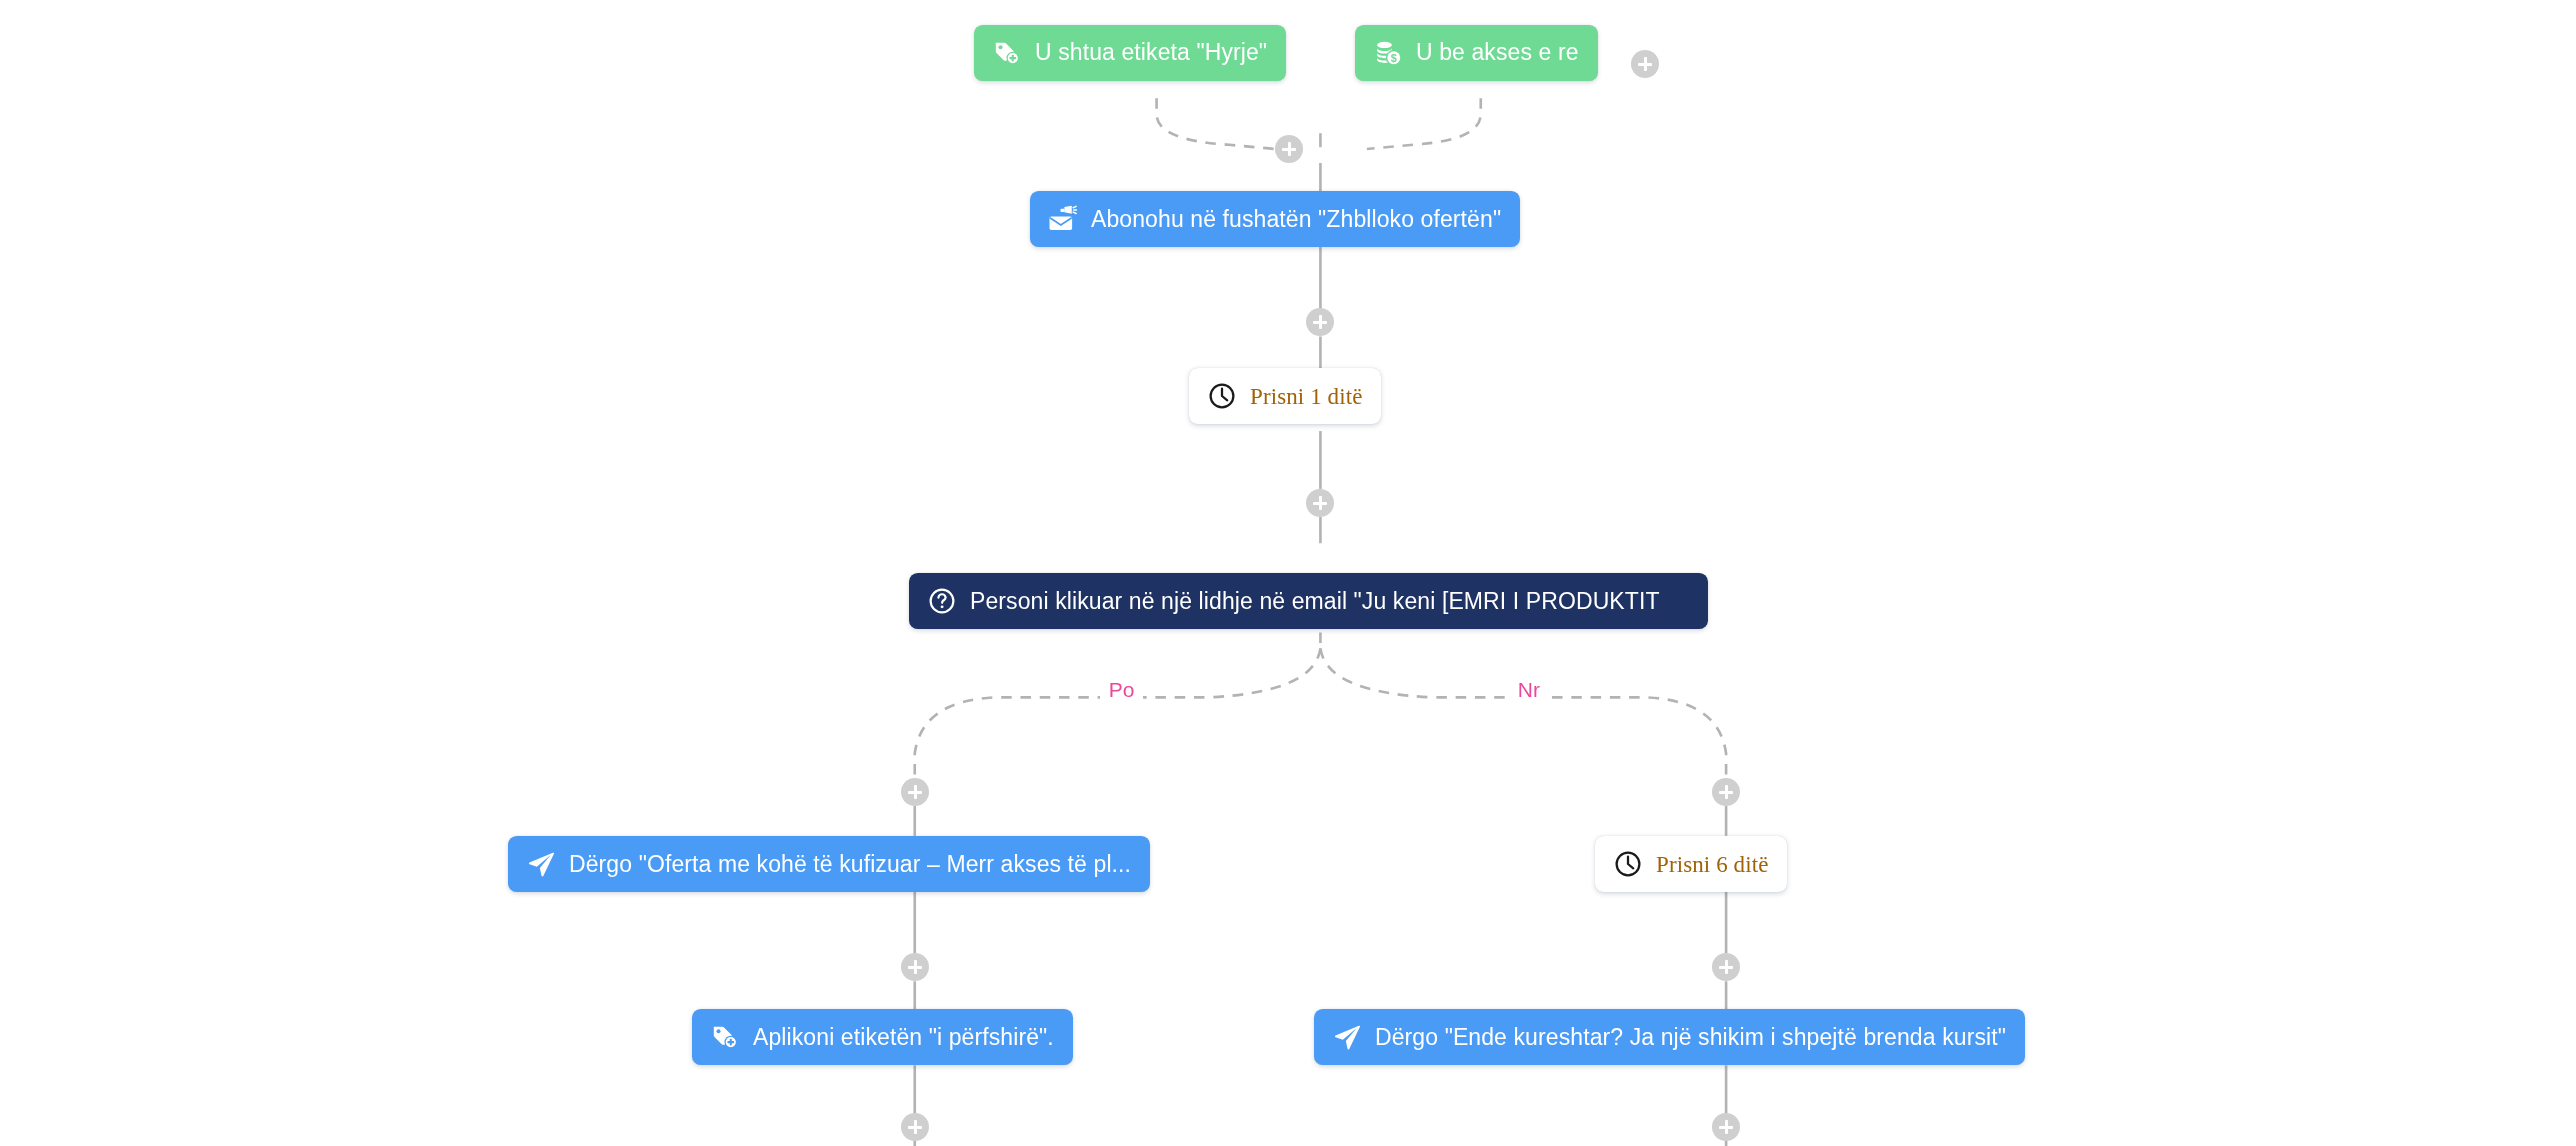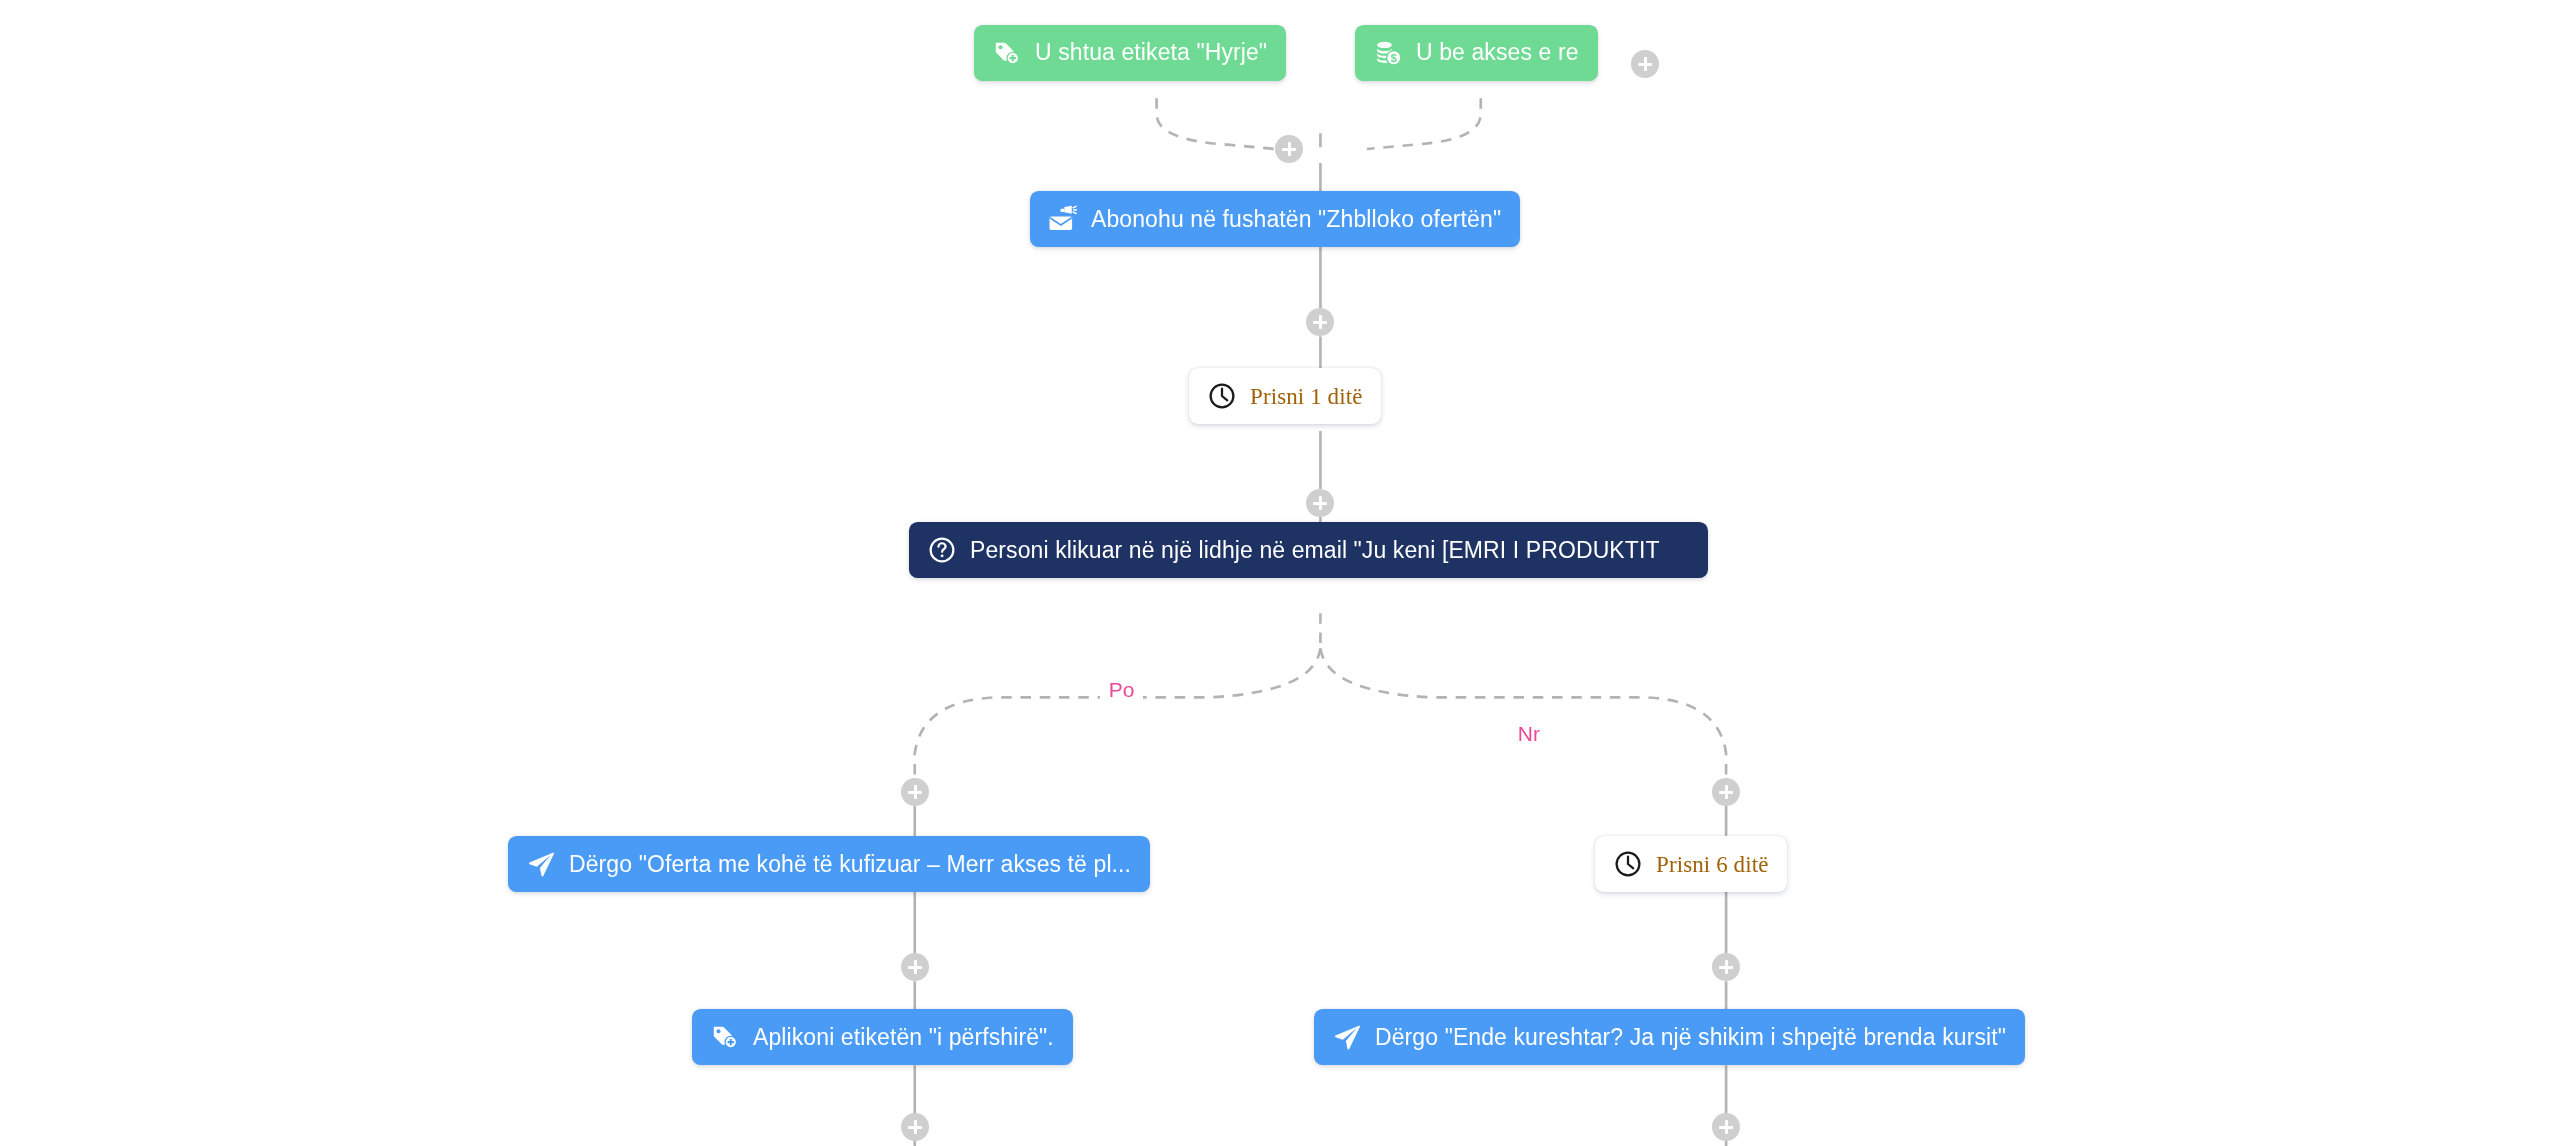--- a/index.html
+++ b/index.html
@@ -175,33 +175,33 @@
       <svg viewBox="0 0 32 32">
         <circle cx="16" cy="16" r="13" fill="none" stroke="#1b1b1b" stroke-width="2.6"></circle>
         <path d="M16 7.6V16l6 5" fill="none" stroke="#1b1b1b" stroke-width="2.6" stroke-linecap="round" stroke-linejoin="round"></path>
       </svg>
     </span>
     <span class="label">Prisni 1 ditë</span>
   </div>
 
   <div class="plus" style="left:1306px; top:489px;"></div>
 
-  <div class="node condition" style="left:909px; top:522px; width:799px;">
+  <div class="node condition" style="left:909px; top:573px; width:799px;">
     <span class="ico">
       <svg viewBox="0 0 32 32">
         <circle cx="16" cy="16" r="13" fill="none" stroke="#ffffff" stroke-width="2.5"></circle>
         <path d="M11.9 12.3c0-2.3 1.9-4 4.1-4 2.3 0 4.1 1.6 4.1 3.7 0 2.4-2.2 2.9-3.3 4.1-.5.6-.6 1.2-.6 2" fill="none" stroke="#ffffff" stroke-width="2.5" stroke-linecap="round"></path>
         <circle cx="16.1" cy="22.7" r="1.7" fill="#ffffff"></circle>
       </svg>
     </span>
     <span class="label">Personi klikuar në një lidhje në email "Ju keni [EMRI I PRODUKTIT</span>
   </div>
 
   <span class="branch-label" style="left:1100px; top:679px;">Po</span>
-  <span class="branch-label" style="left:1509px; top:679px;margin-top:44px;">Nr</span>
+  <span class="branch-label" style="left:1509px; top:679px;">Nr</span>
 
   <div class="plus" style="left:901px; top:778px;"></div>
   <div class="plus" style="left:1712px; top:778px;"></div>
 
   <div class="node action" style="left:508px; top:836px; max-width:797px;">
     <span class="ico">
       <svg viewBox="0 0 32 32" fill="#ffffff">
         <path d="M29.6 3.1 2.9 14.4c-.9.4-.8 1.7.1 2l8.2 2.7 15.9-13.5-12.4 15 1.9 8.8c.2 1 1.5 1.2 2 .3L30.8 4.4c.4-.8-.4-1.7-1.2-1.3z"></path>
       </svg>
     </span>

